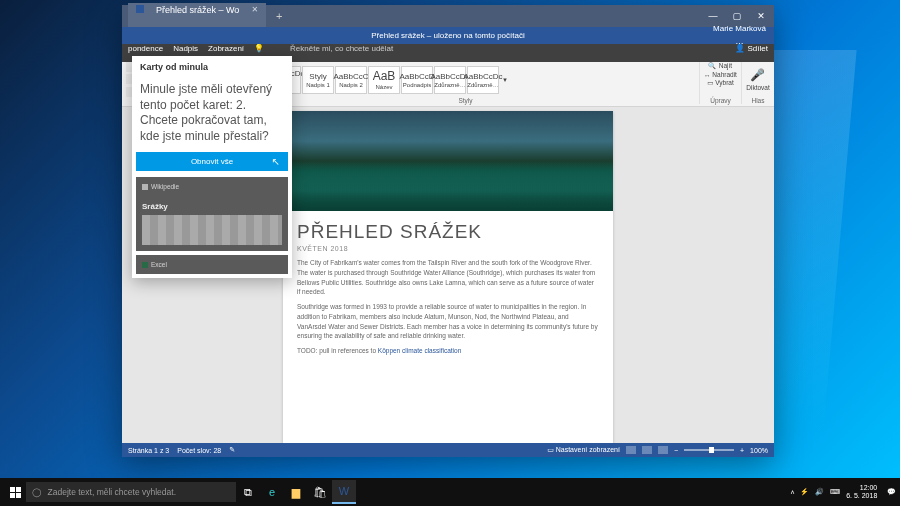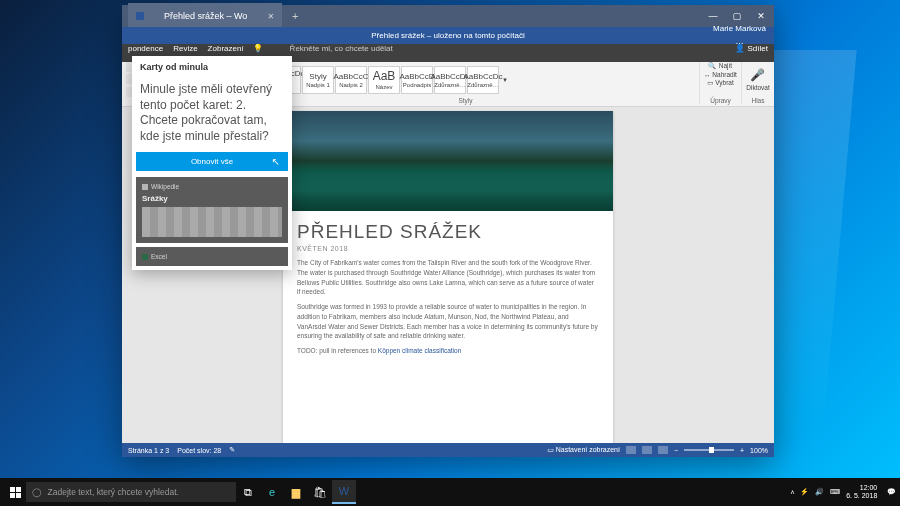--- a/index.html
+++ b/index.html
@@ -7,21 +7,21 @@
 
 
 .desktop { position: absolute; inset: 0; background: linear-gradient(135deg, #0a1f3d 0%, #0c4a8f 30%, #0078d7 60%, #00c2ff 100%); }
 .desktop::before { content: ""; position: absolute; right: 60px; top: 50px; width: 140px; height: 380px; background: linear-gradient(180deg, rgba(255,255,255,0.15), rgba(0,174,239,0.3)); transform: skewX(-5deg); }
 
 
 .word-window { position: absolute; left: 122px; top: 5px; width: 652px; height: 452px; background: #fff; box-shadow: 0 8px 32px rgba(0,0,0,0.4); display: flex; flex-direction: column; }
 
 
 .tab-bar { height: 22px; background: #4a5b78; display: flex; align-items: center; padding: 0 6px; gap: 4px; }
-.tab-bar .tab { background: #5a6b88; color: #fff; font-size: 9px; padding: 2px 8px; display: flex; align-items: center; gap: 20px; height: 26px; }
+.tab-bar .tab { background: #5a6b88; color: #fff; font-size: 9px; padding: 2px 8px; display: flex; gap: 12px; height: 26px; }
 .tab-bar .tab-close { font-size: 8px; opacity: 0.7; }
 .tab-bar .new-tab { color: #ccc; font-size: 11px; padding: 0 6px; }
 .tab-bar .win-controls { margin-left: auto; display: flex; gap: 10px; color: #fff; font-size: 9px; }
 .tab-bar .win-controls span { width: 14px; text-align: center; cursor: pointer; }
 
 
 .title-bar { height: 17px; background: #2b579a; color: #fff; display: flex; align-items: center; justify-content: center; font-size: 8px; position: relative; }
 .title-bar .user { position: absolute; right: 8px; display: flex; align-items: center; gap: 6px; font-size: 8px; flex-direction: column; }
 
 
@@ -61,21 +61,21 @@
 .status-bar .zoom-slider::after { content: ""; position: absolute; left: 50%; top: -2px; width: 5px; height: 6px; background: #fff; }
 
 
 .popup { position: absolute; left: 132px; top: 56px; width: 160px; background: #fff; box-shadow: 0 4px 16px rgba(0,0,0,0.3); z-index: 10; }
 .popup-header { display: flex; align-items: center; padding: 6px 8px; font-size: 9px; font-weight: 600; color: #333; }
 .popup-msg { font-size: 12px; color: #555; padding: 4px 8px 8px; line-height: 1.3; }
 .popup-btn { background: #0099e5; color: #fff; text-align: center; font-size: 8px; padding: 5px; margin: 0 4px 6px; cursor: pointer; position: relative; }
 .popup-btn .cursor { position: absolute; right: 8px; top: 4px; font-size: 10px; color: #fff; }
 .popup-card { margin: 4px; padding: 6px; background: #5a5a5a; color: #eee; }
 .popup-card .card-app { font-size: 6.5px; opacity: 0.8; display: flex; align-items: center; gap: 3px; }
-.popup-card .card-title { font-size: 8px; font-weight: 600; margin-top: 4px; }
+.popup-card .card-title { font-size: 8px; font-weight: 600; margin-top: 12px; }
 .popup-card.wiki .thumb { width: 100%; height: 30px; background: linear-gradient(180deg, #888, #999); margin-top: 4px; display: flex; }
 .popup-card.wiki .thumb::after { content: ""; flex: 1; background: repeating-linear-gradient(90deg, #aaa 0 8px, #999 8px 16px); }
 .popup-card.excel { background: #5a5a5a; }
 .app-dot { width: 6px; height: 6px; display: inline-block; }
 .app-dot.w { background: #ccc; }
 .app-dot.x { background: #1d6f42; }
 
 
 .taskbar { position: absolute; bottom: 0; left: 0; right: 0; height: 28px; background: #101010; display: flex; align-items: center; padding: 0 4px; }
 .taskbar .start { width: 22px; height: 22px; display: flex; align-items: center; justify-content: center; color: #fff; }
@@ -112,21 +112,21 @@
   <div class="title-bar">
     <span>Přehled srážek – uloženo na tomto počítači</span>
     <div class="user">
       <span>Marie Marková</span>
       <span>⋯</span>
     </div>
   </div>
 
   <div class="ribbon-tabs">
     <span class="rt">pondence</span>
-    <span class="rt">Revize</span>
+    <span class="rt">Nadpis</span>
     <span class="rt">Zobrazení</span>
     <span>💡</span>
     <span class="rt tell-me">Řekněte mi, co chcete udělat</span>
     <span class="share">
       <span>👤</span>
       <span>Sdílet</span>
     </span>
   </div>
 
   <div class="ribbon">
@@ -268,21 +268,21 @@
   <div class="start">
     <div class="win-logo">
         <span></span>
         <span></span>
         <span></span>
         <span></span>
       </div>
   </div>
   <div class="search">
     <span>◯</span>
-    <span>Zadejte text, který chcete vyhledat.</span>
+    <span>Zadejte text, měli chcete vyhledat.</span>
   </div>
   <div class="tb-icon">⧉</div>
   <div class="tb-icon" style="color:#3cc">e</div>
   <div class="tb-icon" style="color:#ffcc66">▆</div>
   <div class="tb-icon">🛍</div>
   <div class="tb-icon active" style="color:#2b579a;background:#2a2a2a">W</div>
   <div class="tray">
     <span>˄</span>
     <span>⚡</span>
     <span>🔊</span>

